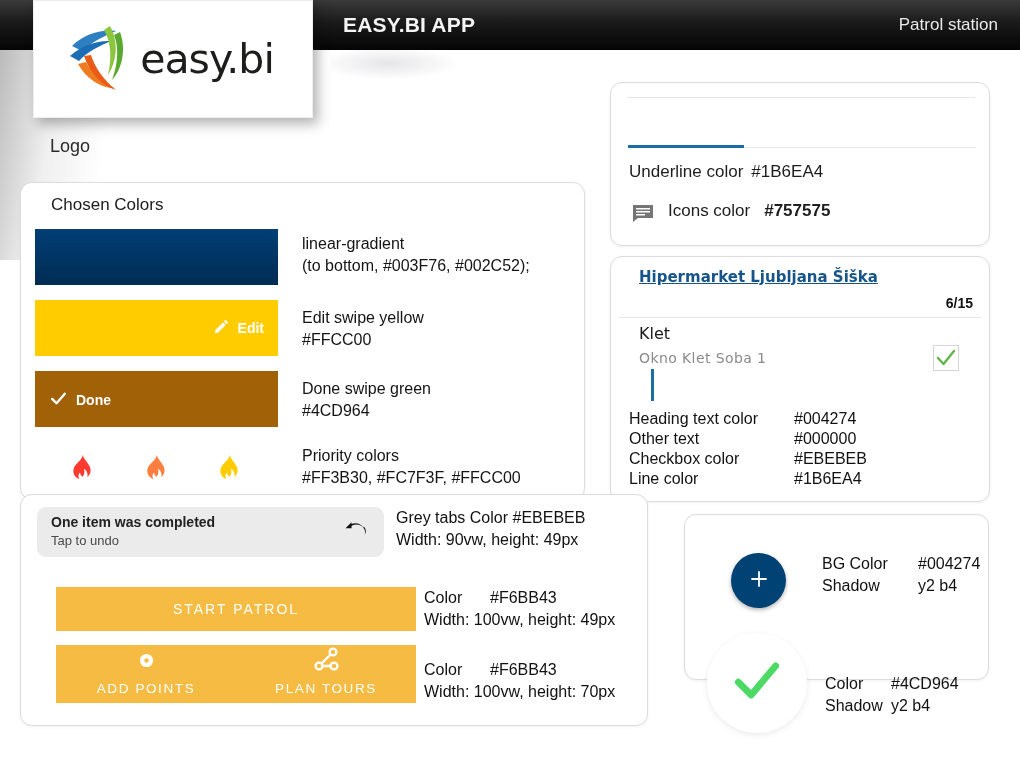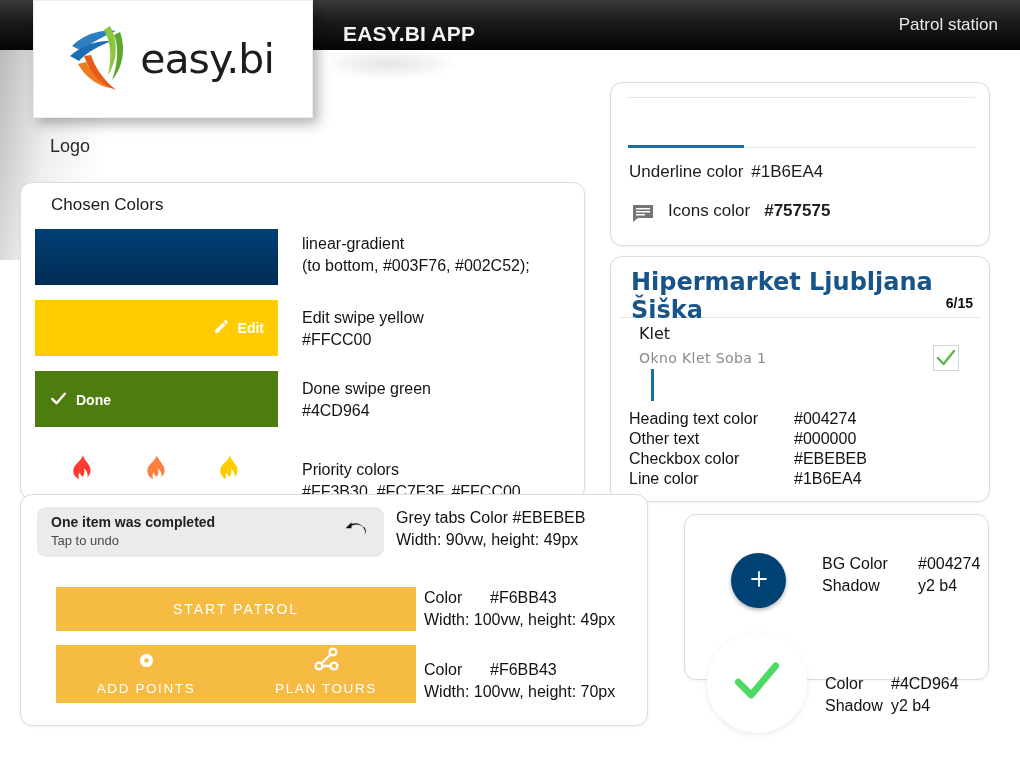--- a/index.html
+++ b/index.html
@@ -11,21 +11,21 @@
   }
   #stage { position: relative; width: 1020px; height: 760px; background:#fff; }
 
   
   .topbar {
     position: absolute; left: 0; top: 0; width: 1020px; height: 50px;
     background: linear-gradient(180deg,#3a3a3a 0%,#1a1a1a 45%,#050505 100%);
     color: #fff;
   }
   .topbar-title {
-    position: absolute; left: 343px; top: 22px;
+    position: absolute; left: 343px; top: 13px;
     font-size: 21px; font-weight: bold; letter-spacing: .2px;
     color: #f4f4f4;
   }
   .topbar-right {
     position: absolute; right: 22px; top: 15px;
     font-size: 17px; color: #eaeaea; font-weight: normal;
   }
   .page-shadow {
     position:absolute; left:0; top:50px; width:120px; height:210px;
     background: linear-gradient(100deg, rgba(130,130,130,.55) 0%, rgba(190,190,190,.25) 40%, rgba(255,255,255,0) 78%);
@@ -59,32 +59,32 @@
     border:1px solid #dcdcdc; border-radius:12px;
     box-shadow:0 1px 3px rgba(0,0,0,.06);
   }
 
   
   #chosen-colors { left:20px; top:182px; width:565px; height:318px; }
   .cc-title{ position:absolute; left:30px; top:12px; font-size:17px; color:#1b1b1b;}
   .swatch{ position:absolute; left:14px; width:243px; height:56px; }
   .sw-blue{ top:46px; background:linear-gradient(to bottom,#003f76,#002c52); }
   .sw-yellow{ top:117px; background:#ffcc00; }
-  .sw-green{ top:188px; background:#4d7c0f;padding-left:44px; }
+  .sw-green{ top:188px; background:#a16207;padding-left:44px; }
   .sw-label{
     position:absolute; color:#fff; font-size:14px; font-weight:bold;
     display:flex; align-items:center; gap:8px;
   }
   .sw-edit{ right:14px; top:18px; }
   .sw-done{ left:14px; top:18px; }
   .cc-desc{ position:absolute; font-size:16px; color:#141414; line-height:22px; }
   .d1{ left:281px; top:50px; }
   .d2{ left:281px; top:124px; }
   .d3{ left:281px; top:195px; }
-  .d4{ left:281px; top:276px; }
+  .d4{ left:281px; top:262px; }
   .flames{ position:absolute; left:14px; top:272px; width:243px; height:36px; }
   .flame{ position:absolute; width:20px; height:28px; }
   .f1{ left:36px; } .f2{ left:110px; } .f3{ left:183px; }
 
   
   #tabs-card{ left:610px; top:82px; width:380px; height:164px; }
   .tabs-top-rule{ position:absolute; left:16px; top:14px; width:348px; height:1px; background:#e7e7e7; }
   .tabs-row{ position:absolute; left:17px; top:30px; width:348px; height:32px; }
   .tab{
     position:absolute; top:0; font-size:14px; font-weight:bold;
@@ -99,22 +99,22 @@
   .row-icons{ position:absolute; left:57px; top:118px; font-size:17px; color:#1d1d1d; }
   .row-icons b{ font-weight:bold; margin-left:14px; }
 
   
   #hiper-card{ left:610px; top:256px; width:380px; height:246px; }
   .hm-headbox{
     position:absolute; left:8px; top:8px; width:362px; height:53px;
     background:#fff; border-bottom:1px solid #e6e6e6;
   }
   .hm-title{
-    position:absolute; left:12px; top:3px; font-size:24px; font-weight:bold;
-    color:#17548a; font-family:"DejaVu Sans", sans-serif;
+    position:absolute; left:20px; top:3px; font-size:15px; font-weight:bold;
+    color:#17548a; font-family:"DejaVu Sans", sans-serif;text-decoration:underline;
   }
   .hm-count{ position:absolute; right:8px; top:30px; font-size:14px; font-weight:bold; color:#111; }
   .hm-klet{ position:absolute; left:28px; top:67px; font-size:16px; color:#1a1a1a; font-family:"DejaVu Sans",sans-serif;}
   .hm-sub{ position:absolute; left:28px; top:93px; font-size:14px; color:#8a8a8a; letter-spacing:.4px; font-family:"DejaVu Sans",sans-serif;}
   .hm-checkbox{
     position:absolute; right:30px; top:88px; width:26px; height:26px;
     border:1px solid #d5d5d5; background:#fff;
   }
   .hm-line{ position:absolute; left:40px; top:112px; width:3px; height:32px; background:#1b6ea4; }
   .hm-specs{ position:absolute; left:18px; top:152px; font-size:16px; color:#121212; line-height:20px; }

